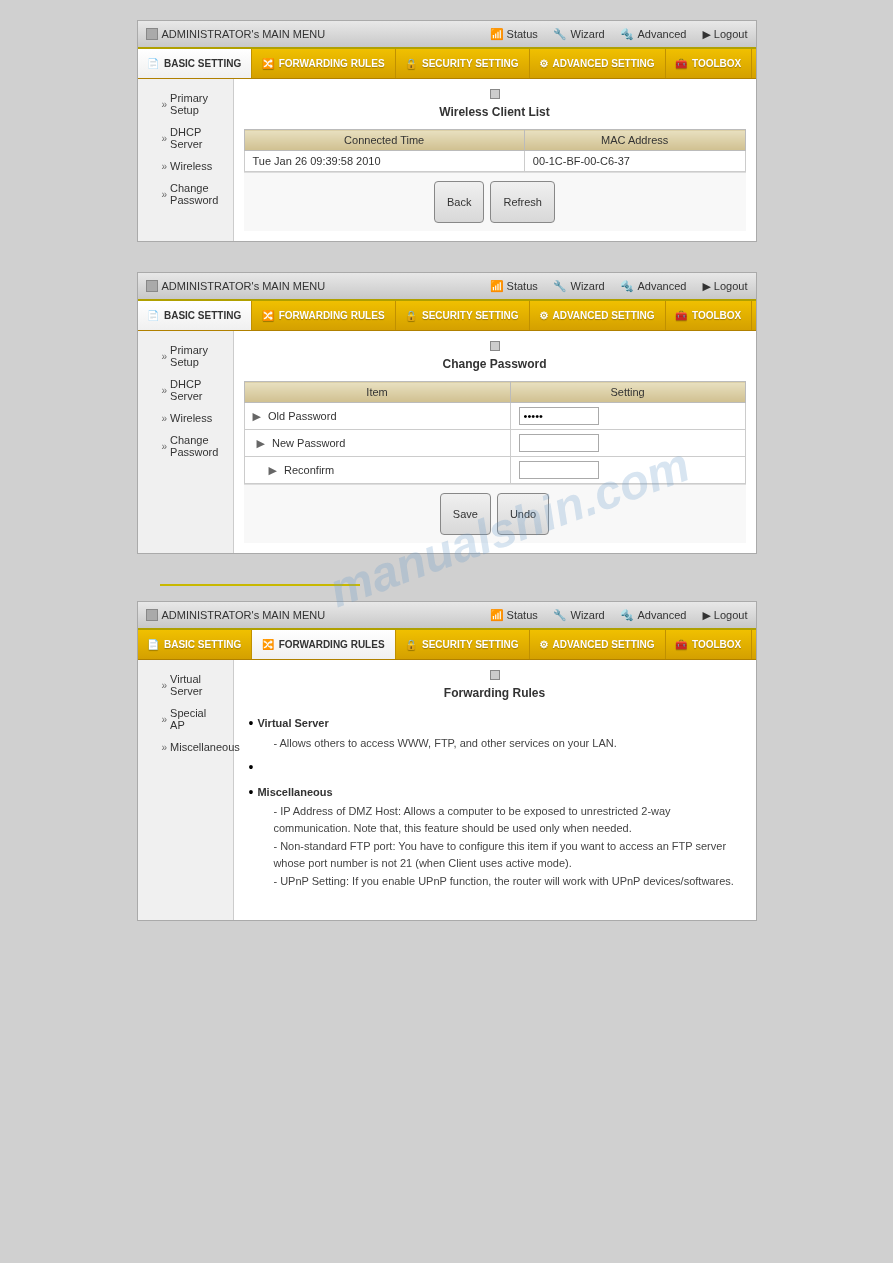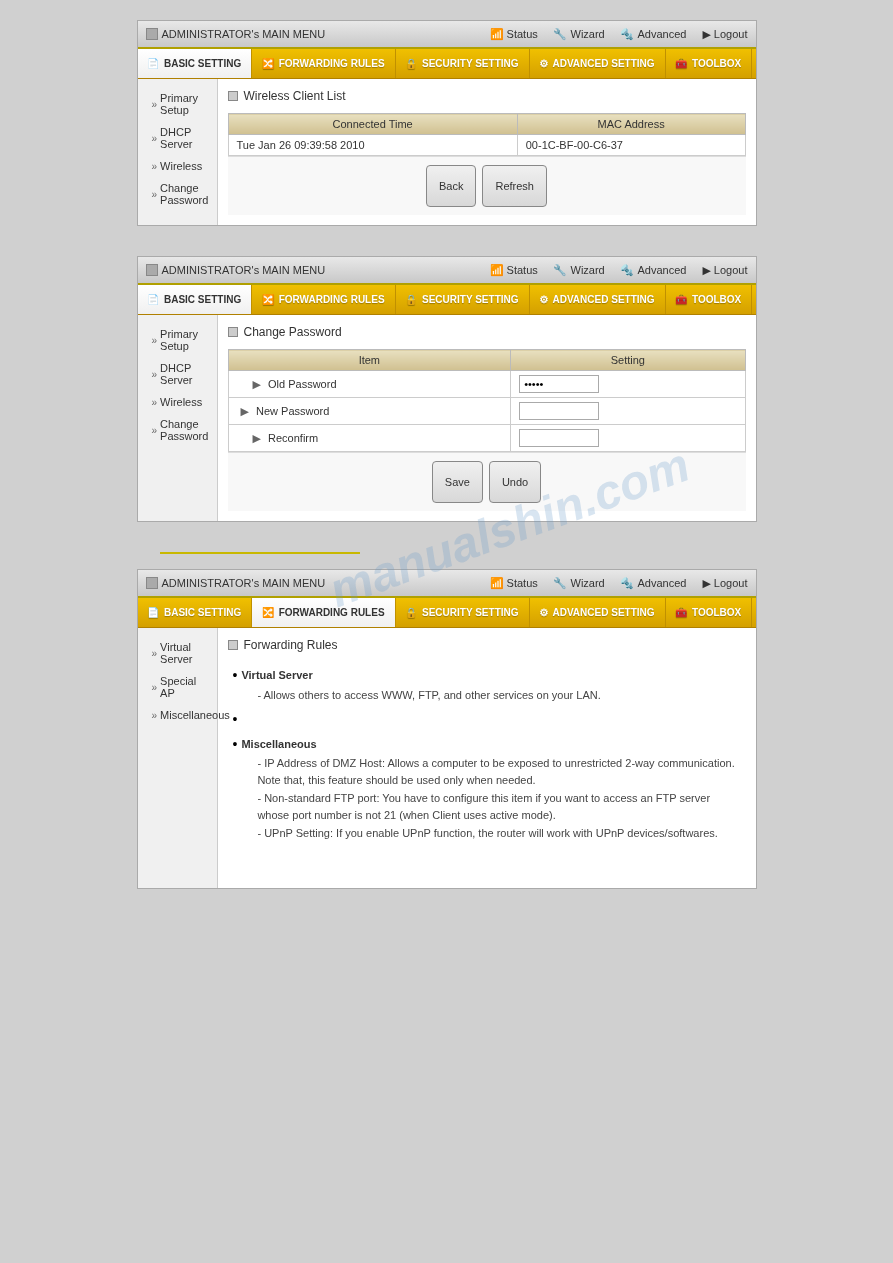--- a/index.html
+++ b/index.html
@@ -91,24 +91,24 @@
     }
 
     
     .content-area {
       display: flex;
       min-height: 140px;
     }
 
     
     .sidebar {
-      width: 80px;
+      width: 96px;
       background: #f0f0f0;
       border-right: 1px solid #ccc;
-      padding: 8px 6px;
+      padding: 8px 16px;
     }
     .sidebar-item {
       padding: 5px 8px;
       font-size: 11px;
       color: #333;
       cursor: pointer;
       display: flex;
       align-items: center;
       gap: 3px;
     }
@@ -122,24 +122,25 @@
     .main-content {
       flex: 1;
       padding: 10px;
     }
 
     
     .section-title {
       display: flex;
       align-items: center;
       gap: 6px;
-      font-weight: normal;
+      font-weight: bold;
       font-size: 12px;
       margin-bottom: 10px;
       color: #333;
+      flex-direction: column;
     }
     .section-title-icon {
       width: 10px;
       height: 10px;
       border: 1px solid #888;
       background: #ccc;
       display: inline-block;
     }
 
     
@@ -388,21 +389,21 @@
         </div>
         <table class="data-table">
           <thead>
             <tr>
               <th>Item</th>
               <th>Setting</th>
             </tr>
           </thead>
           <tbody>
             <tr>
-              <td style="padding-left:24px;">
+              <td style="padding-left:8px;">
                 <span style="color:#666; margin-right:4px;">▶</span>
                 <span>Old Password</span>
               </td>
               <td>
                 <input type="password" class="pass-input" value="12345" style="">
               </td>
             </tr>
             <tr>
               <td style="padding-left:12px;">
                 <span style="color:#666; margin-right:4px;">▶</span>

